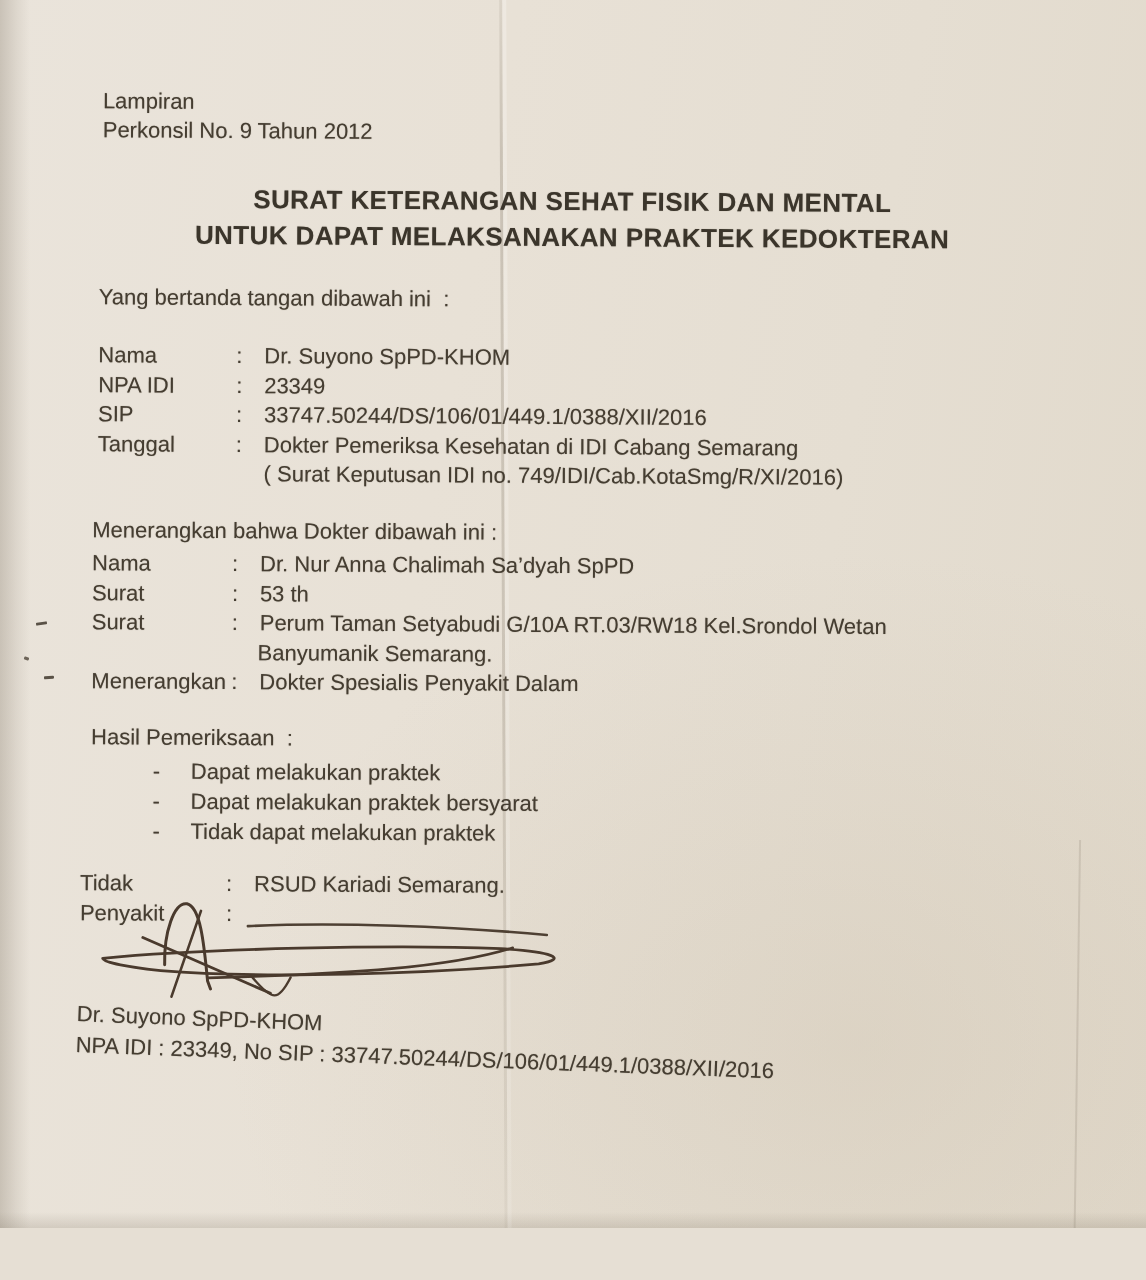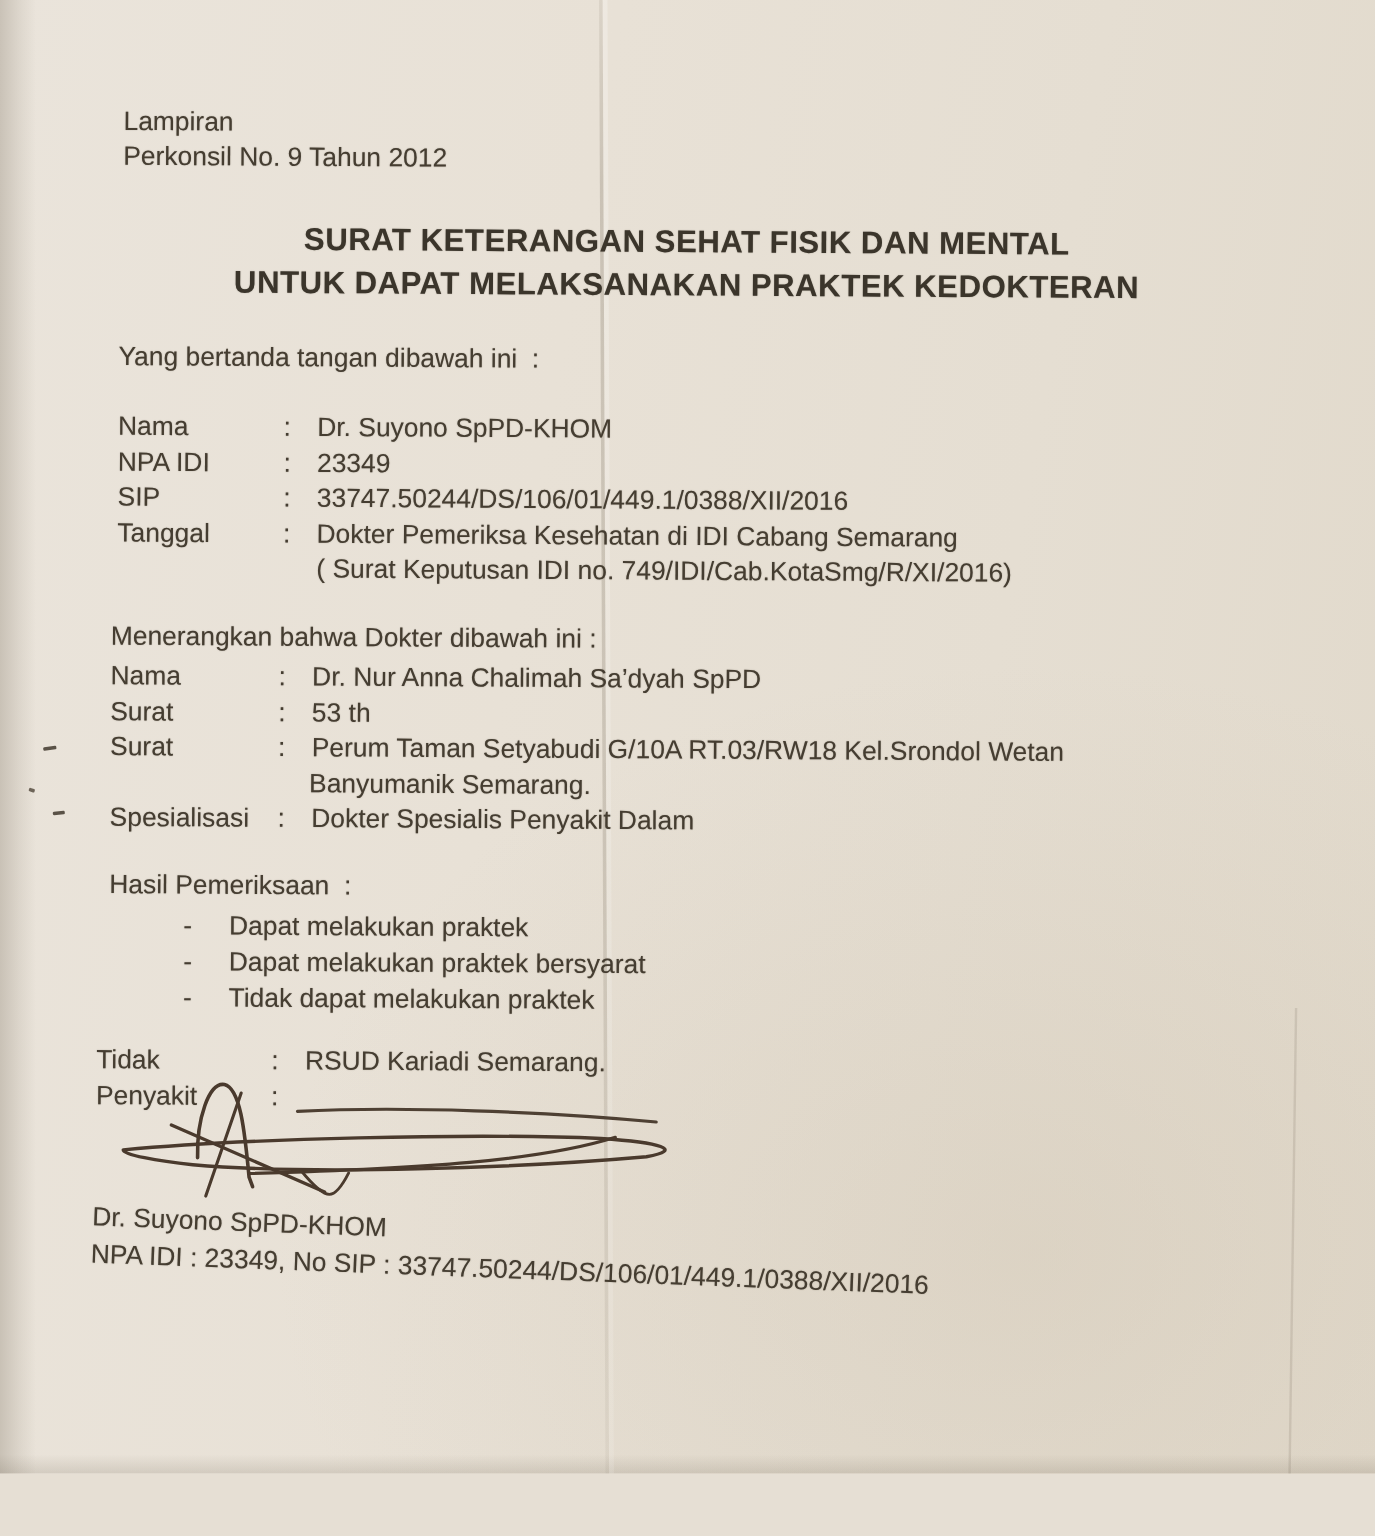--- a/index.html
+++ b/index.html
@@ -129,21 +129,21 @@
         <span class="col t">:</span>
         <span class="val t">53 th</span>
       </div>
       <div class="row">
         <span class="lbl t">Surat</span>
         <span class="col t">:</span>
         <span class="val t">Perum Taman Setyabudi G/10A RT.03/RW18 Kel.Srondol Wetan</span>
       </div>
       <div class="cont t">Banyumanik Semarang.</div>
       <div class="row">
-        <span class="lbl t">Spesialisasi</span>
+        <span class="lbl t">Menerangkan</span>
         <span class="col t">:</span>
         <span class="val t">Dokter Spesialis Penyakit Dalam</span>
       </div>
     </div>
 
     <div class="result-heading t">Hasil Pemeriksaan  :</div>
 
     <div class="result-list">
       <div class="result-item">
         <span class="dash t">-</span>

